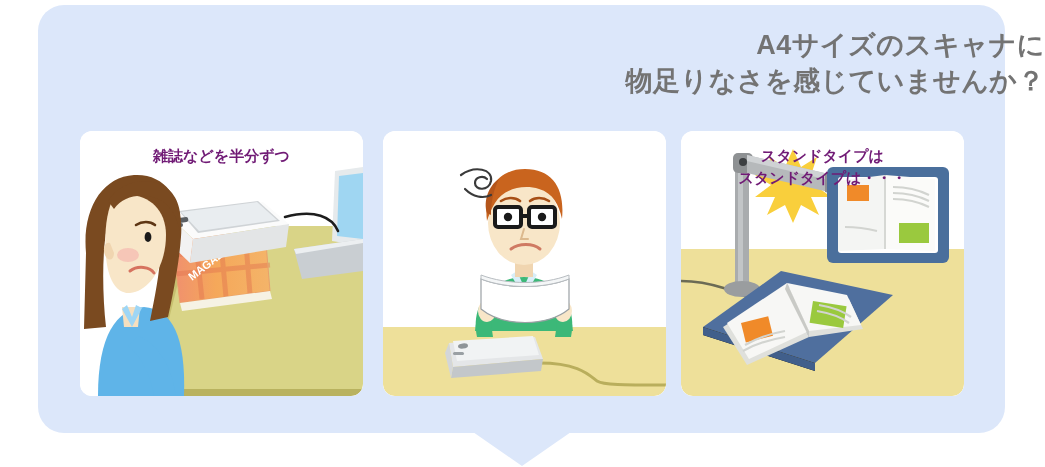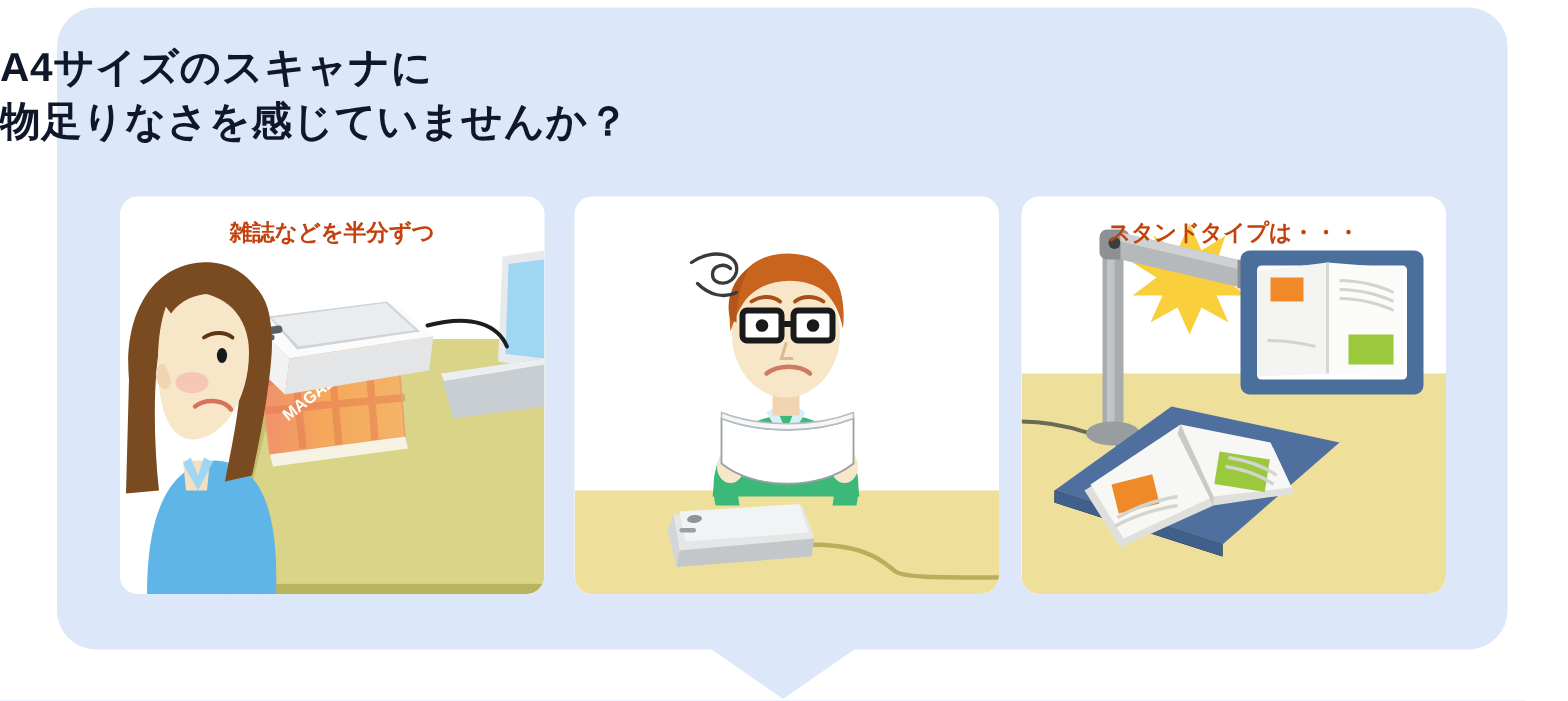--- a/index.html
+++ b/index.html
@@ -16,37 +16,37 @@
     background:#dce7fa;border-radius:26px;
   }
   .notch{
     position:absolute;left:473px;top:432px;width:0;height:0;
     border-left:49px solid transparent;border-right:49px solid transparent;
     border-top:34px solid #dce7fa;
   }
 
   
   .headline{
-    position:absolute;left:0;top:28px;width:1045px;text-align:left;
-    color:#0f172a;font-size:27px;font-weight:bold;line-height:1.32;
+    position:absolute;left:0;top:28px;width:1045px;text-align:right;
+    color:#737373;font-size:27px;font-weight:bold;line-height:1.32;
     letter-spacing:.5px;
   }
   .headline div{white-space:nowrap;}
 
   
   .card{
     position:absolute;top:131px;width:283px;height:265px;
     background:#ffffff;border-radius:12px;overflow:hidden;
   }
   #card-0{left:80px;}
   #card-1{left:383px;}
   #card-2{left:681px;}
   .card-caption{
     position:absolute;left:0;top:14px;width:100%;text-align:center;
-    color:#c2410c;font-size:15px;font-weight:bold;line-height:1.45;
+    color:#701a75;font-size:15px;font-weight:bold;line-height:1.45;
     z-index:6;
   }
   .card-caption div{white-space:nowrap;}
   .art{position:absolute;left:0;top:0;width:283px;height:265px;}
 
   svg{display:block;}
 </style>
 </head>
 <body>
 
@@ -212,20 +212,21 @@
         <g fill="none" stroke="#3a3a3a" stroke-width="2.2" stroke-linecap="round">
           <path d="M78,44 C92,34 110,38 108,50 C106,60 92,60 92,52 C92,46 100,44 104,48"></path>
           <path d="M82,58 C90,66 100,68 108,64"></path>
         </g>
       </g>
     </svg>
   </div>
 
   <div class="card" id="card-2">
     <div class="card-caption">
+      <div>スタンドタイプは</div>
       <div>スタンドタイプは・・・</div>
     </div>
     <svg class="art" viewBox="0 0 283 265">
       <defs>
           <clipPath id="clipCard2">
             <rect x="0" y="0" width="283" height="265" rx="12"></rect>
           </clipPath>
         </defs>
       <g clip-path="url(#clipCard2)">
         <rect x="0" y="0" width="283" height="265" fill="#ffffff"></rect>

